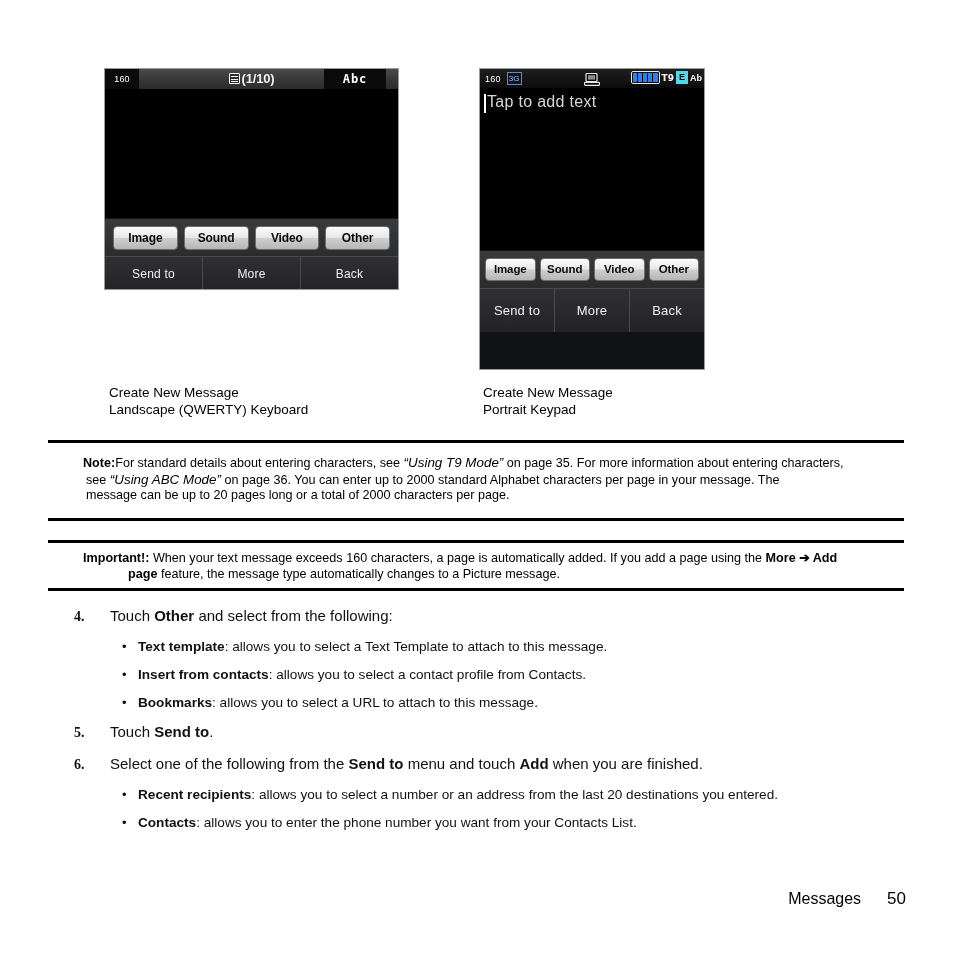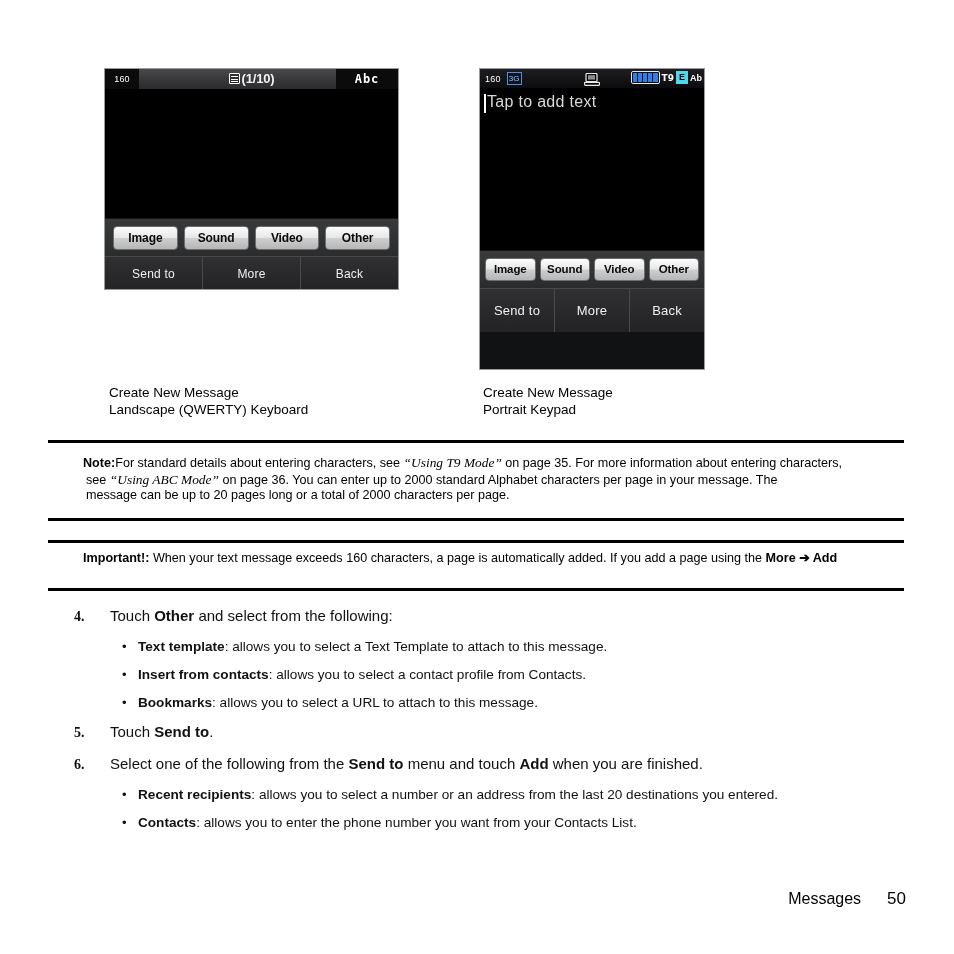--- a/index.html
+++ b/index.html
@@ -83,21 +83,21 @@
     content: "";
     position: absolute;
     left: 1px; right: 1px;
     height: 1px;
     background: #ffffff;
   }
   .ls-msg-icon::before { top: 2px; box-shadow: 0 3px 0 #ffffff; }
   .ls-msg-icon::after  { bottom: 1px; }
   .ls-status-right {
     position: absolute;
-    right: 0; top: 0;
+    right: 12px; top: 0;
     width: 62px;
     height: 20px;
     background: #0b0b0c;
     text-align: center;
   }
   .abc-badge {
     display: inline-block;
     margin-top: 2px;
     padding: 0px 6px;
     background: #0b0b0c;
@@ -364,21 +364,21 @@
   }
   .notebox p {
     margin: 0;
     text-indent: 0;
     padding-left: 34px;
   }
   .notebox p.first {
     padding-left: 0;
   }
   .ital {
-    font-family: Liberation Serif, serif;
+    font-family: Liberation Sans, sans-serif;
     font-style: italic;
     font-size: 13.4px;
   }
 
   
   .steps {
     position: absolute;
     left: 0;
     top: 606px;
     width: 954px;
@@ -518,20 +518,21 @@
 <div class="notebox" style="top:455px;">
   <p class="first"><span class="lead">Note:</span><span>For standard details about entering characters, see </span><span class="ital">“Using T9 Mode”</span><span> on page 35. For more information about entering characters,</span></p>
   <p><span>see </span><span class="ital">“Using ABC Mode”</span><span> on page 36. You can enter up to 2000 standard Alphabet characters per page in your message. The</span></p>
   <p>message can be up to 20 pages long or a total of 2000 characters per page.</p>
 </div>
 <div class="rule" style="top:518px;"></div>
 
 <div class="rule" style="top:540px;"></div>
 <div class="notebox" style="top:551px;">
   <p class="first"><span class="lead">Important!:</span> <span>When your text message exceeds 160 characters, a page is automatically added. If you add a page using the </span><span class="b">More</span><span class="arrow"> ➔ </span><span class="b">Add</span></p>
+  <p style="padding-left:76px;"><span class="b">page</span><span> feature, the message type automatically changes to a Picture message.</span></p>
 </div>
 <div class="rule" style="top:588px;"></div>
 
 <div class="steps">
 
   <div class="step">
     <span class="num">4.</span><span>Touch </span><span class="b">Other</span><span> and select from the following:</span>
   </div>
   <ul class="bullets">
     <li><span class="dot">•</span><span class="b">Text template</span><span>: allows you to select a Text Template to attach to this message.</span></li>

